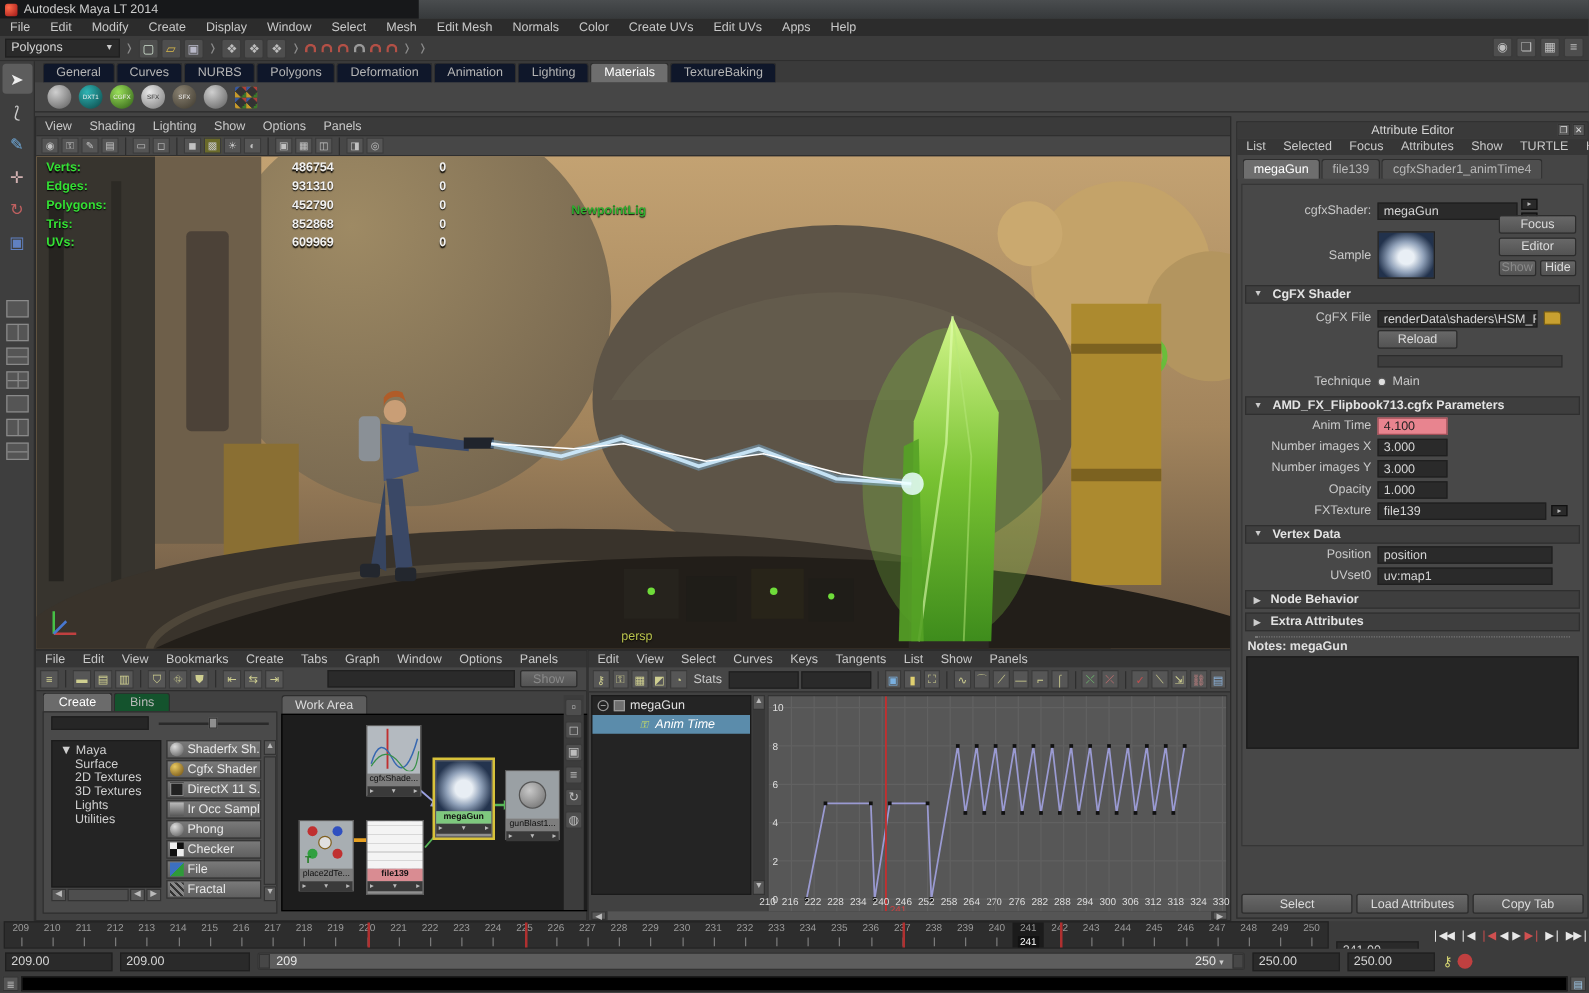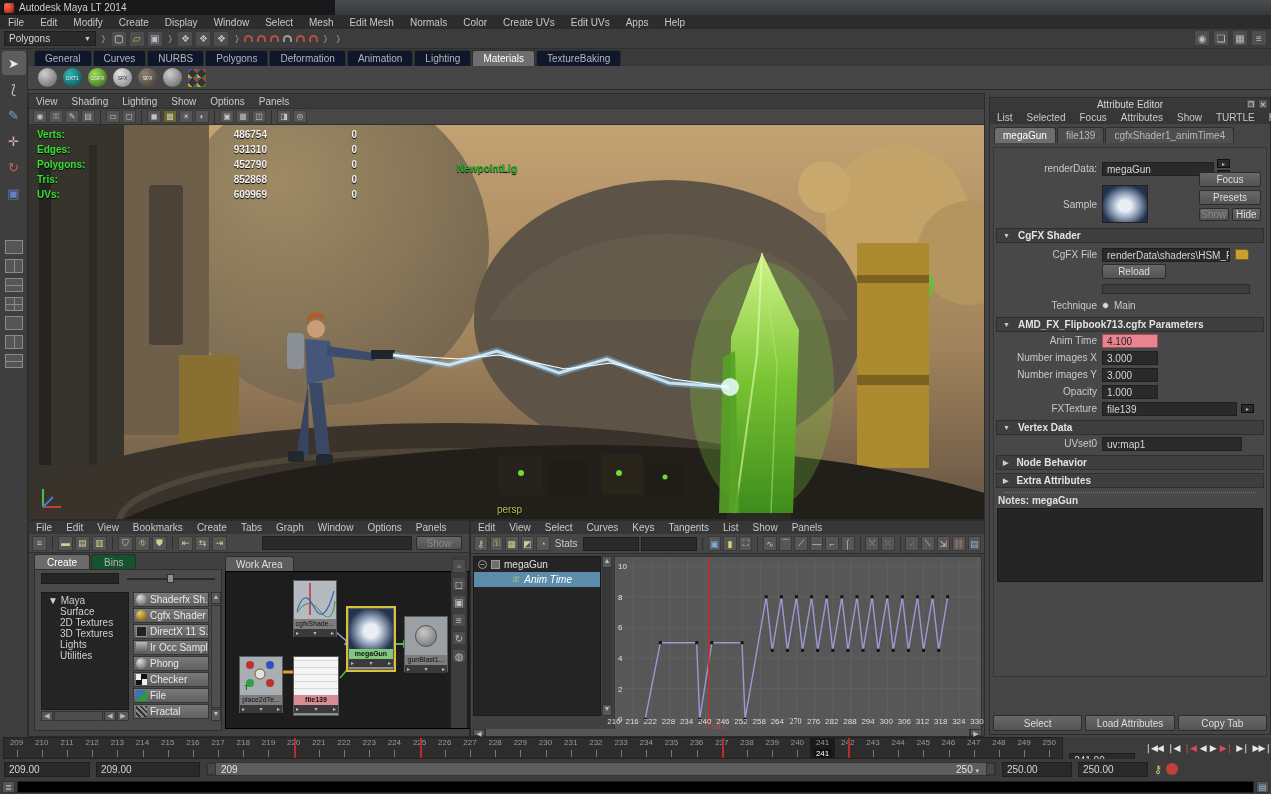--- a/index.html
+++ b/index.html
@@ -808,29 +808,29 @@
         <span class="menu-item">TURTLE</span>
         <span class="menu-item">Help</span>
       </div>
     <div id="ae-tabs">
         <span class="ae-tab active">megaGun</span>
         <span class="ae-tab">file139</span>
         <span class="ae-tab">cgfxShader1_animTime4</span>
       </div>
     <div id="ae-body">
       <div class="ae-row" style="margin-top:12px;position:relative;">
-        <span class="ae-lbl">renderData:</span>
+        <span class="ae-lbl">cgfxShader:</span>
         <span class="fld" style="width:112px;">megaGun</span>
         <span class="ae-sidebtn">
           <span class="sq">▸</span>
           <span class="sq">▸</span>
         </span>
         <span id="ae-btncol">
           <span class="btn">Focus</span>
-          <span class="btn">Presets</span>
+          <span class="btn">Editor</span>
           <span class="btnrow">
             <span class="btn dim" style="flex:1;height:13px;line-height:12px;">Show</span>
             <span class="btn" style="flex:1;height:13px;line-height:12px;">Hide</span>
           </span>
         </span>
       </div>
       <div class="ae-row" style="height:42px;margin-top:6px;">
         <span class="ae-lbl">Sample</span>
         <span style="width:46px;height:38px;background:radial-gradient(ellipse at 50% 55%, #e9eff5 20%, #8fa0b8 45%, #22324c 75%);border:1px solid #222;"></span>
       </div>
@@ -884,20 +884,24 @@
         <span class="ae-lbl">FXTexture</span>
         <span class="fld" style="width:135px;">file139</span>
         <span class="sq" style="margin-left:4px;">▸</span>
       </div>
 
       <div class="sect">
         <span class="tri">▼</span>
           <span>Vertex Data</span>
       </div>
       <div id="ae-vertex">
+          <div class="ae-row">
+            <span class="ae-lbl">Position</span>
+            <span class="fld" style="width: 140px;">position</span>
+          </div>
           <div class="ae-row">
             <span class="ae-lbl">UVset0</span>
             <span class="fld" style="width: 140px;">uv:map1</span>
           </div>
         </div>
 
       <div id="ae-collapsed">
           <div class="sect">
             <span class="tri">▶</span>
             <span>Node Behavior</span>

